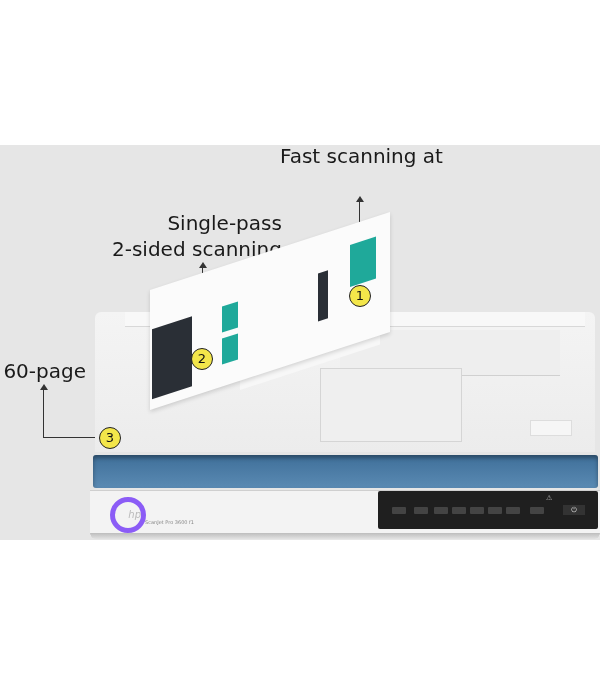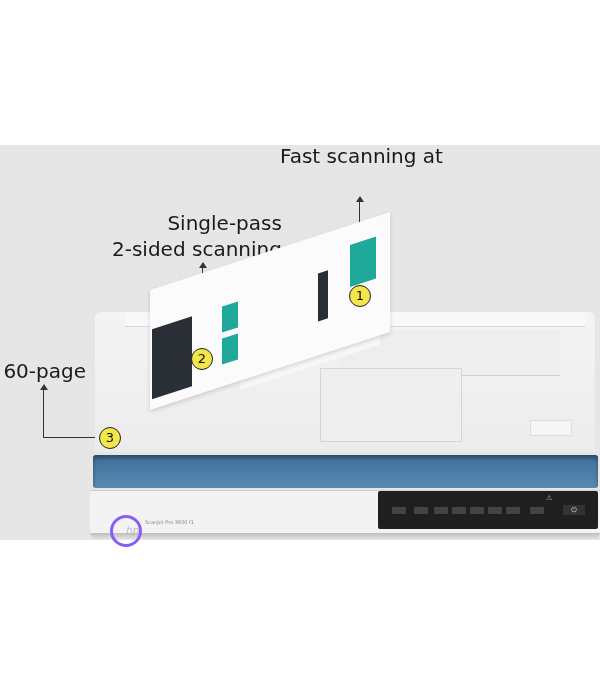--- a/index.html
+++ b/index.html
@@ -12,21 +12,21 @@
 
     
     .lid { position:absolute; left:95px; top:312px; width:500px; height:140px; background:linear-gradient(#f4f4f4,#ececec); border-radius:6px 6px 0 0; }
     .lid-top-edge { position:absolute; left:125px; top:312px; width:460px; height:14px; background:#f8f8f8; border-bottom:1px solid #d8d8d8; }
     .adf-tray { position:absolute; left:320px; top:368px; width:140px; height:72px; background:#efefef; border:1px solid #d5d5d5; }
     .adf-out { position:absolute; left:340px; top:330px; width:220px; height:45px; background:#eeeeee; border-bottom:1px solid #d0d0d0; }
     .tab { position:absolute; left:530px; top:420px; width:40px; height:14px; background:#f6f6f6; border:1px solid #ddd; }
     .blue { position:absolute; left:93px; top:455px; width:505px; height:33px; background:linear-gradient(#3f6f99,#5a8ab3); border-radius:3px; box-shadow:inset 0 3px 4px rgba(0,0,0,.35); }
     .front { position:absolute; left:90px; top:490px; width:510px; height:45px; background:#f3f3f3; border-top:1px solid #cfcfcf; }
     .bottom-edge { position:absolute; left:90px; top:533px; width:510px; height:6px; background:linear-gradient(#bdbdbd,#e2e2e2); border-radius:0 0 6px 6px; }
-    .hp-logo { position:absolute; left:110px; top:515px; width:26px; height:26px; border-radius:50%; border:3px solid #8b5cf6; color:#bbb; font-size:10px; line-height:26px; text-align:right; font-style:italic; }
+    .hp-logo { position:absolute; left:110px; top:497px; width:26px; height:26px; border-radius:50%; border:5px solid #8b5cf6; color:#bbb; font-size:10px; line-height:26px; text-align:right; font-style:italic; }
     .model { position:absolute; left:145px; top:519px; font-size:5px; color:#888; }
     .panel { position:absolute; left:378px; top:491px; width:220px; height:38px; background:#1f1f1f; border-radius:2px; }
     .pbtn { position:absolute; top:16px; width:14px; height:7px; background:#444; border-radius:1px; }
     .power { position:absolute; left:185px; top:14px; width:22px; height:10px; background:#333; color:#ddd; font-size:7px; line-height:10px; text-align:center; }
 
     
     .paper { position:absolute; left:150px; top:290px; width:240px; height:120px; background:#fbfbfb; transform:skewY(-18deg); transform-origin:left bottom; box-shadow:0 2px 4px rgba(0,0,0,.15); }
     .paper2 { position:absolute; left:240px; top:270px; width:140px; height:120px; background:#f7f7f7; transform:skewY(-18deg); transform-origin:left bottom; }
     .teal { position:absolute; background:#1fa99a; }
     .dark { position:absolute; background:#2a2f36; }

